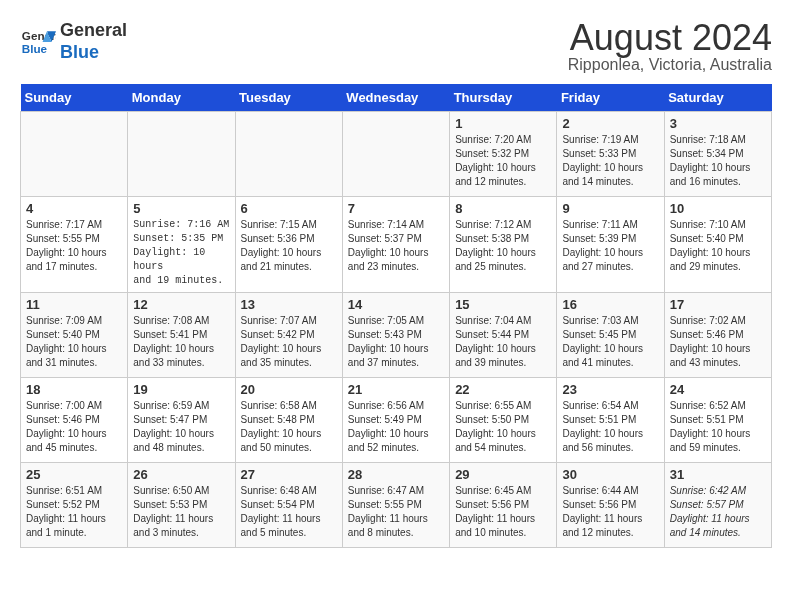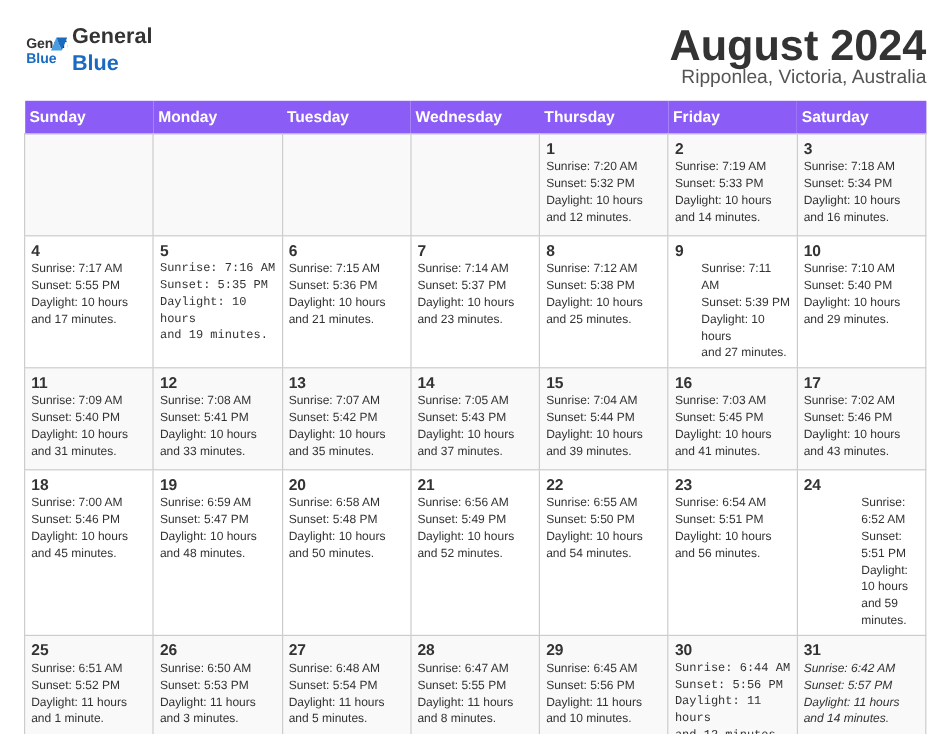--- a/index.html
+++ b/index.html
@@ -23,36 +23,36 @@
     }
     .logo-icon {
       width: 36px;
       height: 36px;
     }
     .title-area {
       text-align: right;
     }
     .main-title {
       font-size: 36px;
-      font-weight: bold;
+      font-weight: normal;
       color: #333;
       line-height: 1;
     }
     .subtitle {
       font-size: 16px;
       color: #555;
       margin-left: 30px;
     }
     table {
       width: 100%;
       border-collapse: collapse;
       font-size: 11px;
     }
     thead tr th {
-      background-color: #8b5cf6;
+      background-color: #1d4ed8;
       color: #fff;
       padding: 6px 4px;
       text-align: left;
       font-size: 13px;
       font-weight: bold;
     }
     tbody tr td {
       border: 1px solid #ccc;
       padding: 4px 5px;
       vertical-align: top;
@@ -175,21 +175,21 @@
         </td>
         <td>
           <span class="day-num">8</span>
           <div class="day-info" style="white-space: pre-line;">Sunrise: 7:12 AM
 Sunset: 5:38 PM
 Daylight: 10 hours
 and 25 minutes.</div>
         </td>
         <td>
           <span class="day-num">9</span>
-          <div class="day-info" style="white-space: pre-line; margin-left: 22px;">Sunrise: 7:11 AM
+          <div class="day-info" style="white-space: pre-line;">Sunrise: 7:11 AM
 Sunset: 5:39 PM
 Daylight: 10 hours
 and 27 minutes.</div>
         </td>
         <td>
           <span class="day-num">10</span>
           <div class="day-info" style="white-space: pre-line;">Sunrise: 7:10 AM
 Sunset: 5:40 PM
 Daylight: 10 hours
 and 29 minutes.</div>
@@ -284,21 +284,21 @@
         </td>
         <td>
           <span class="day-num">23</span>
           <div class="day-info" style="white-space: pre-line;">Sunrise: 6:54 AM
 Sunset: 5:51 PM
 Daylight: 10 hours
 and 56 minutes.</div>
         </td>
         <td>
           <span class="day-num">24</span>
-          <div class="day-info" style="white-space: pre-line; margin-left: 48px;">Sunrise: 6:52 AM
+          <div class="day-info" style="white-space: pre-line;">Sunrise: 6:52 AM
 Sunset: 5:51 PM
 Daylight: 10 hours
 and 59 minutes.</div>
         </td>
       </tr>
       <tr>
         <td>
           <span class="day-num">25</span>
           <div class="day-info" style="white-space: pre-line;">Sunrise: 6:51 AM
 Sunset: 5:52 PM
@@ -328,21 +328,21 @@
         </td>
         <td>
           <span class="day-num">29</span>
           <div class="day-info" style="white-space: pre-line;">Sunrise: 6:45 AM
 Sunset: 5:56 PM
 Daylight: 11 hours
 and 10 minutes.</div>
         </td>
         <td>
           <span class="day-num">30</span>
-          <div class="day-info" style="white-space: pre-line; font-family: Liberation Mono, monospace;">Sunrise: 6:44 AM
+          <div class="day-info" style="white-space: pre-line;">Sunrise: 6:44 AM
 Sunset: 5:56 PM
 Daylight: 11 hours
 and 12 minutes.</div>
         </td>
         <td>
           <span class="day-num">31</span>
           <div class="day-info" style="white-space: pre-line; font-style: italic;">Sunrise: 6:42 AM
 Sunset: 5:57 PM
 Daylight: 11 hours
 and 14 minutes.</div>

